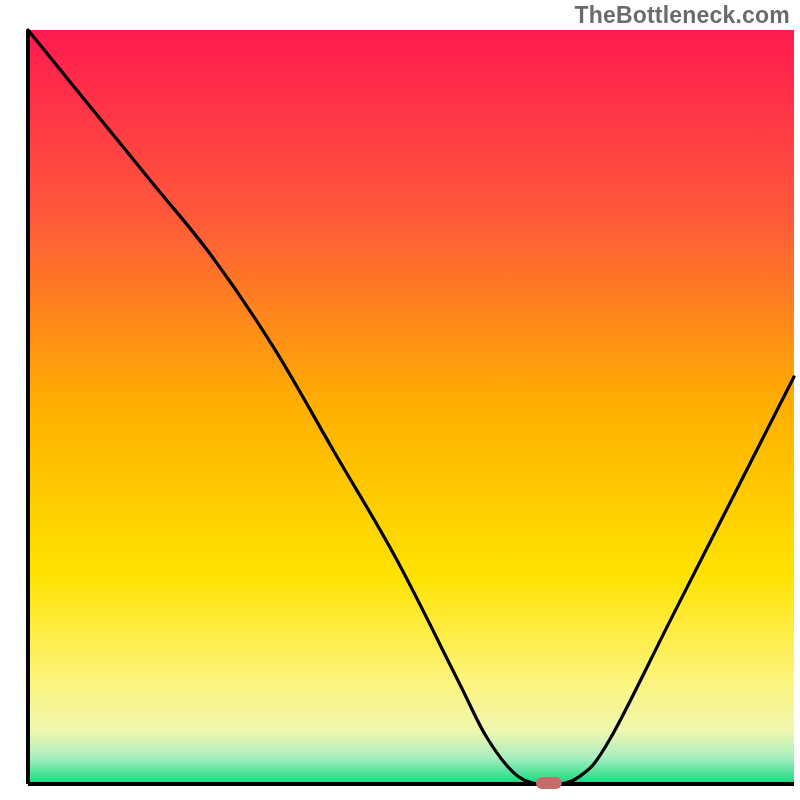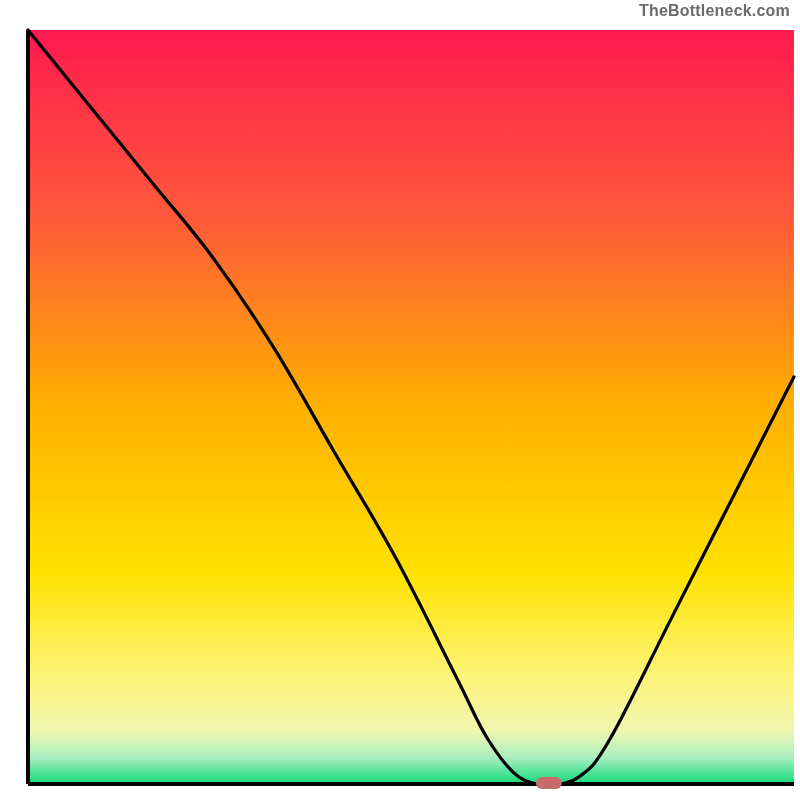--- a/index.html
+++ b/index.html
@@ -12,21 +12,21 @@
   }
   .wrap {
     position: relative;
     width: 800px;
     height: 800px;
   }
   .watermark {
     position: absolute;
     top: 2px;
     right: 10px;
-    font-size: 16px;
+    font-size: 23px;
     font-weight: 600;
     color: #6b6b6b;
     letter-spacing: 0.2px;
     text-align: right;
   }
   svg {
     display: block;
   }
 </style>
 </head>

